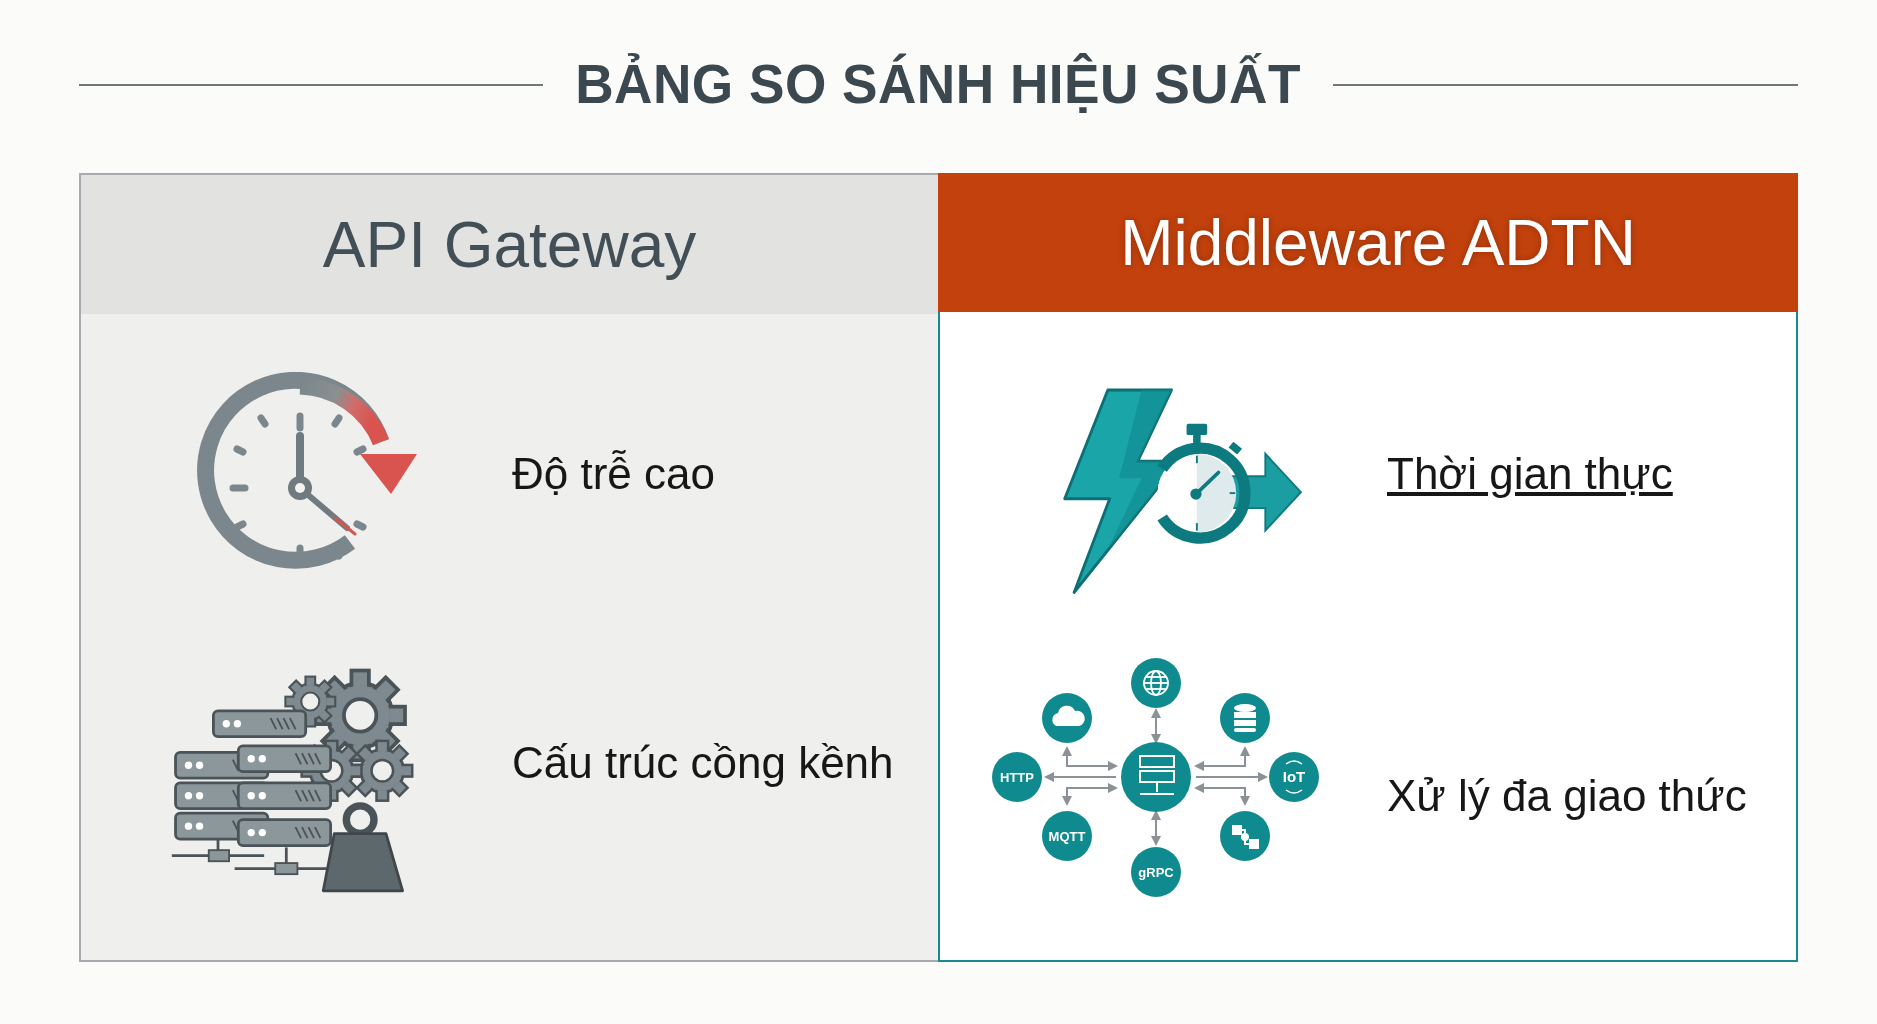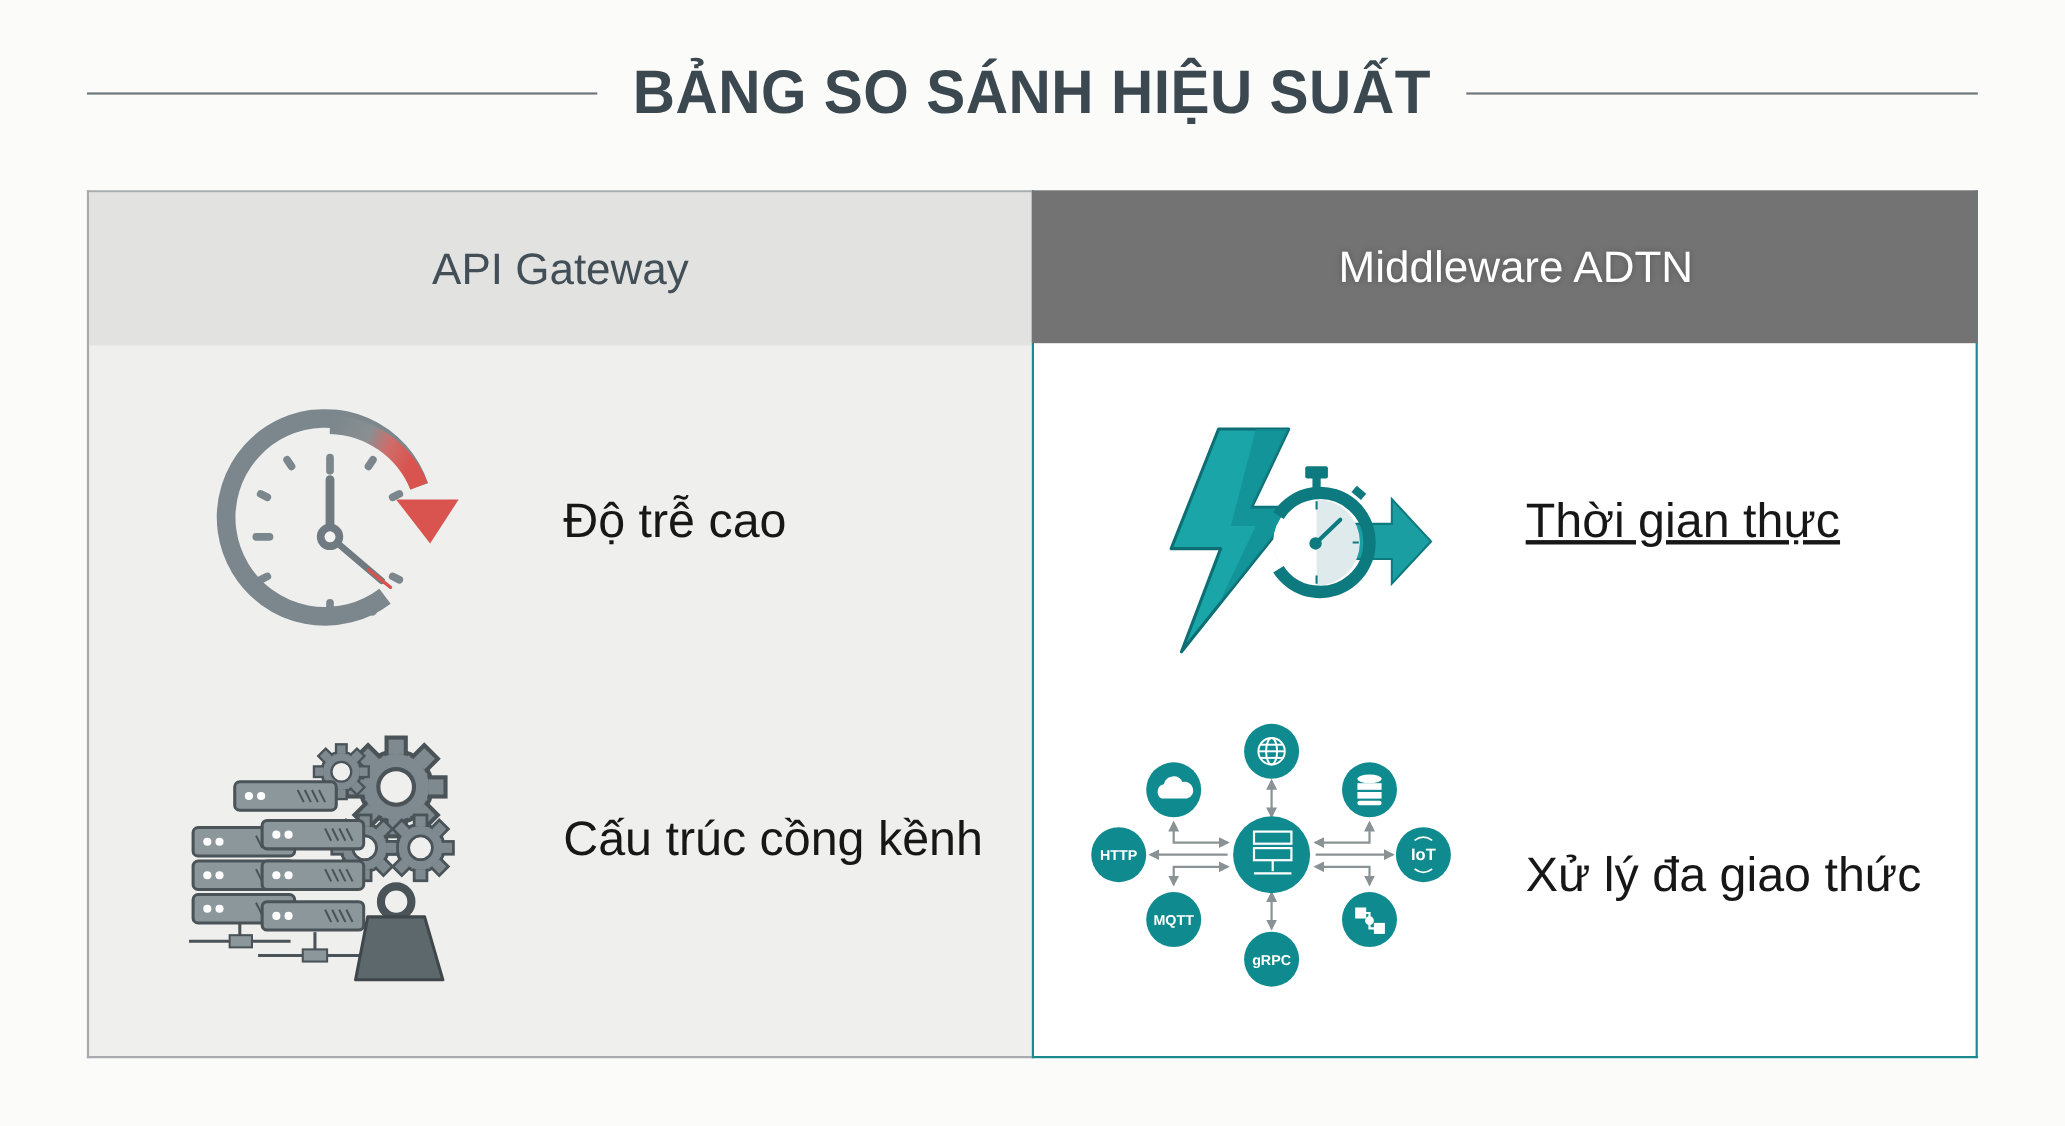--- a/index.html
+++ b/index.html
@@ -27,24 +27,24 @@
     border-right: none;
   }
   .panel-right {
     left: 938px; width: 860px; background: #ffffff;
     border: 2px solid #1a8a8f;
     border-top: none;
   }
   .panel-header {
     position: absolute; left: 0; right: 0; top: 0; height: 139px;
     display: flex; align-items: center; justify-content: center;
-    font-size: 40px; line-height: 1;
+    font-size: 64px; line-height: 1;
   }
   .panel-left .panel-header { background: #e2e2e1; color: #434f57; }
-  .panel-right .panel-header { background: #737373; color: #ffffff; text-shadow: 0 0 6px rgba(0,0,0,0.25); left: -2px; right: -2px; padding-left: 20px; }
+  .panel-right .panel-header { background: #c2410c; color: #ffffff; text-shadow: 0 0 6px rgba(0,0,0,0.25); left: -2px; right: -2px; padding-left: 20px; }
   .label {
     position: absolute; font-size: 44px; color: #171717; white-space: nowrap; line-height: 1; margin-left: 20px;
   }
   .icon { position: absolute; }
 </style>
 </head>
 <body>
 
 <div class="title-line" style="left:79px;width:464px;"></div>
 <div class="page-title">BẢNG SO SÁNH HIỆU SUẤT</div>

